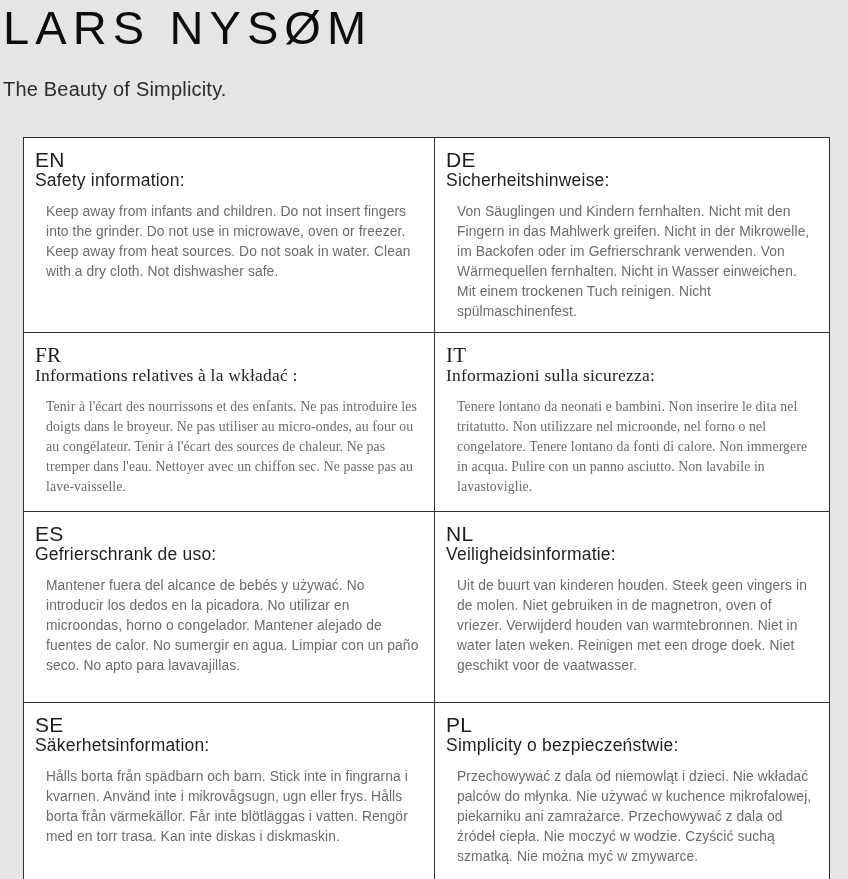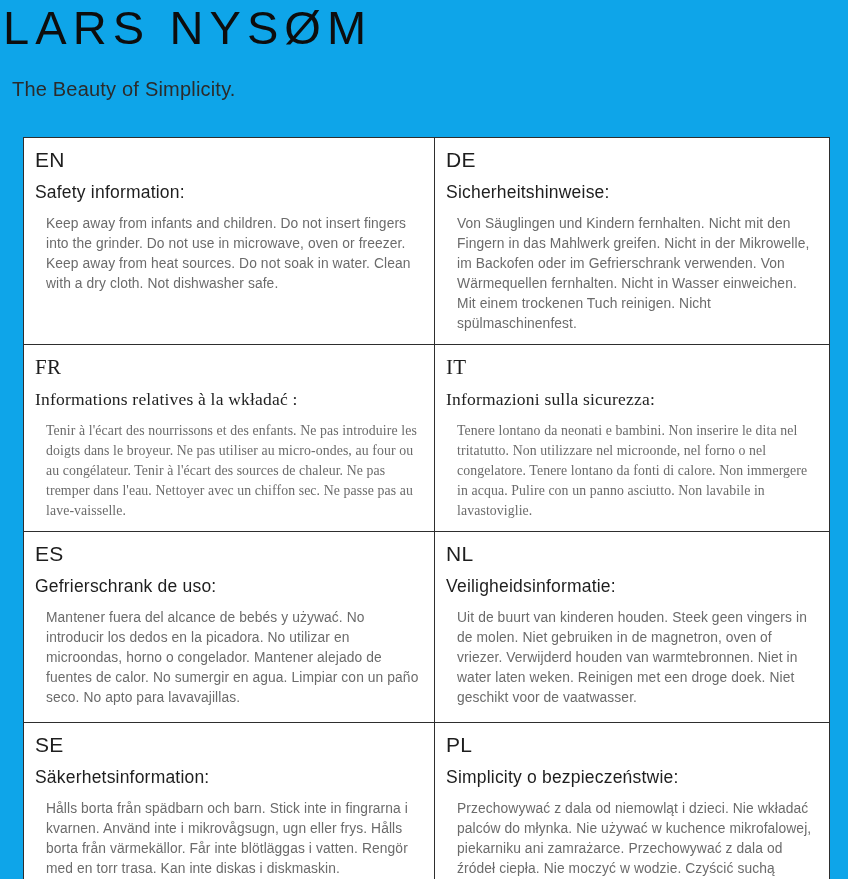--- a/index.html
+++ b/index.html
@@ -11,33 +11,33 @@
     width: 848px;
     height: 879px;
     font-family: "Liberation Sans", sans-serif;
     color: #1e1e1e;
     overflow: hidden;
   }
   .page {
     position: relative;
     width: 848px;
     height: 879px;
-    background: #0ea5e9;
+    background: #e5e5e5;
   }
   .brand-logo {
     padding: 4px 0 0 3px;
     font-size: 47px;
     line-height: 1;
     font-weight: 400;
     letter-spacing: 0.13em;
     color: #0d0d0d;
     white-space: nowrap;
   }
   .brand-tagline {
-    margin: 27px 0 0 12px;
+    margin: 27px 0 0 3px;
     font-size: 20px;
     line-height: 23px;
     color: #2b2b2b;
     letter-spacing: 0.2px;
   }
   table.lang-table {
     margin: 36px 18px 0 23px;
     width: 807px;
     border-collapse: collapse;
     table-layout: fixed;
@@ -52,21 +52,20 @@
   tr.r2 { height: 179px; font-family: Liberation Serif, serif; }
   tr.r3 { height: 191px; }
   tr.r4 { height: 181px; }
   .lang-code {
     font-size: 21px;
     line-height: 20px;
     color: #1e1e1e;
     letter-spacing: 0.3px;
   }
   .cell-heading {
-    margin-top: 12px;
     font-size: 17.5px;
     line-height: 21px;
     color: #1e1e1e;
     letter-spacing: 0.2px;
   }
   .cell-body {
     margin: 11px 0 0 0;
     padding: 0 4px 0 11px;
     font-size: 13.8px;
     line-height: 20px;

